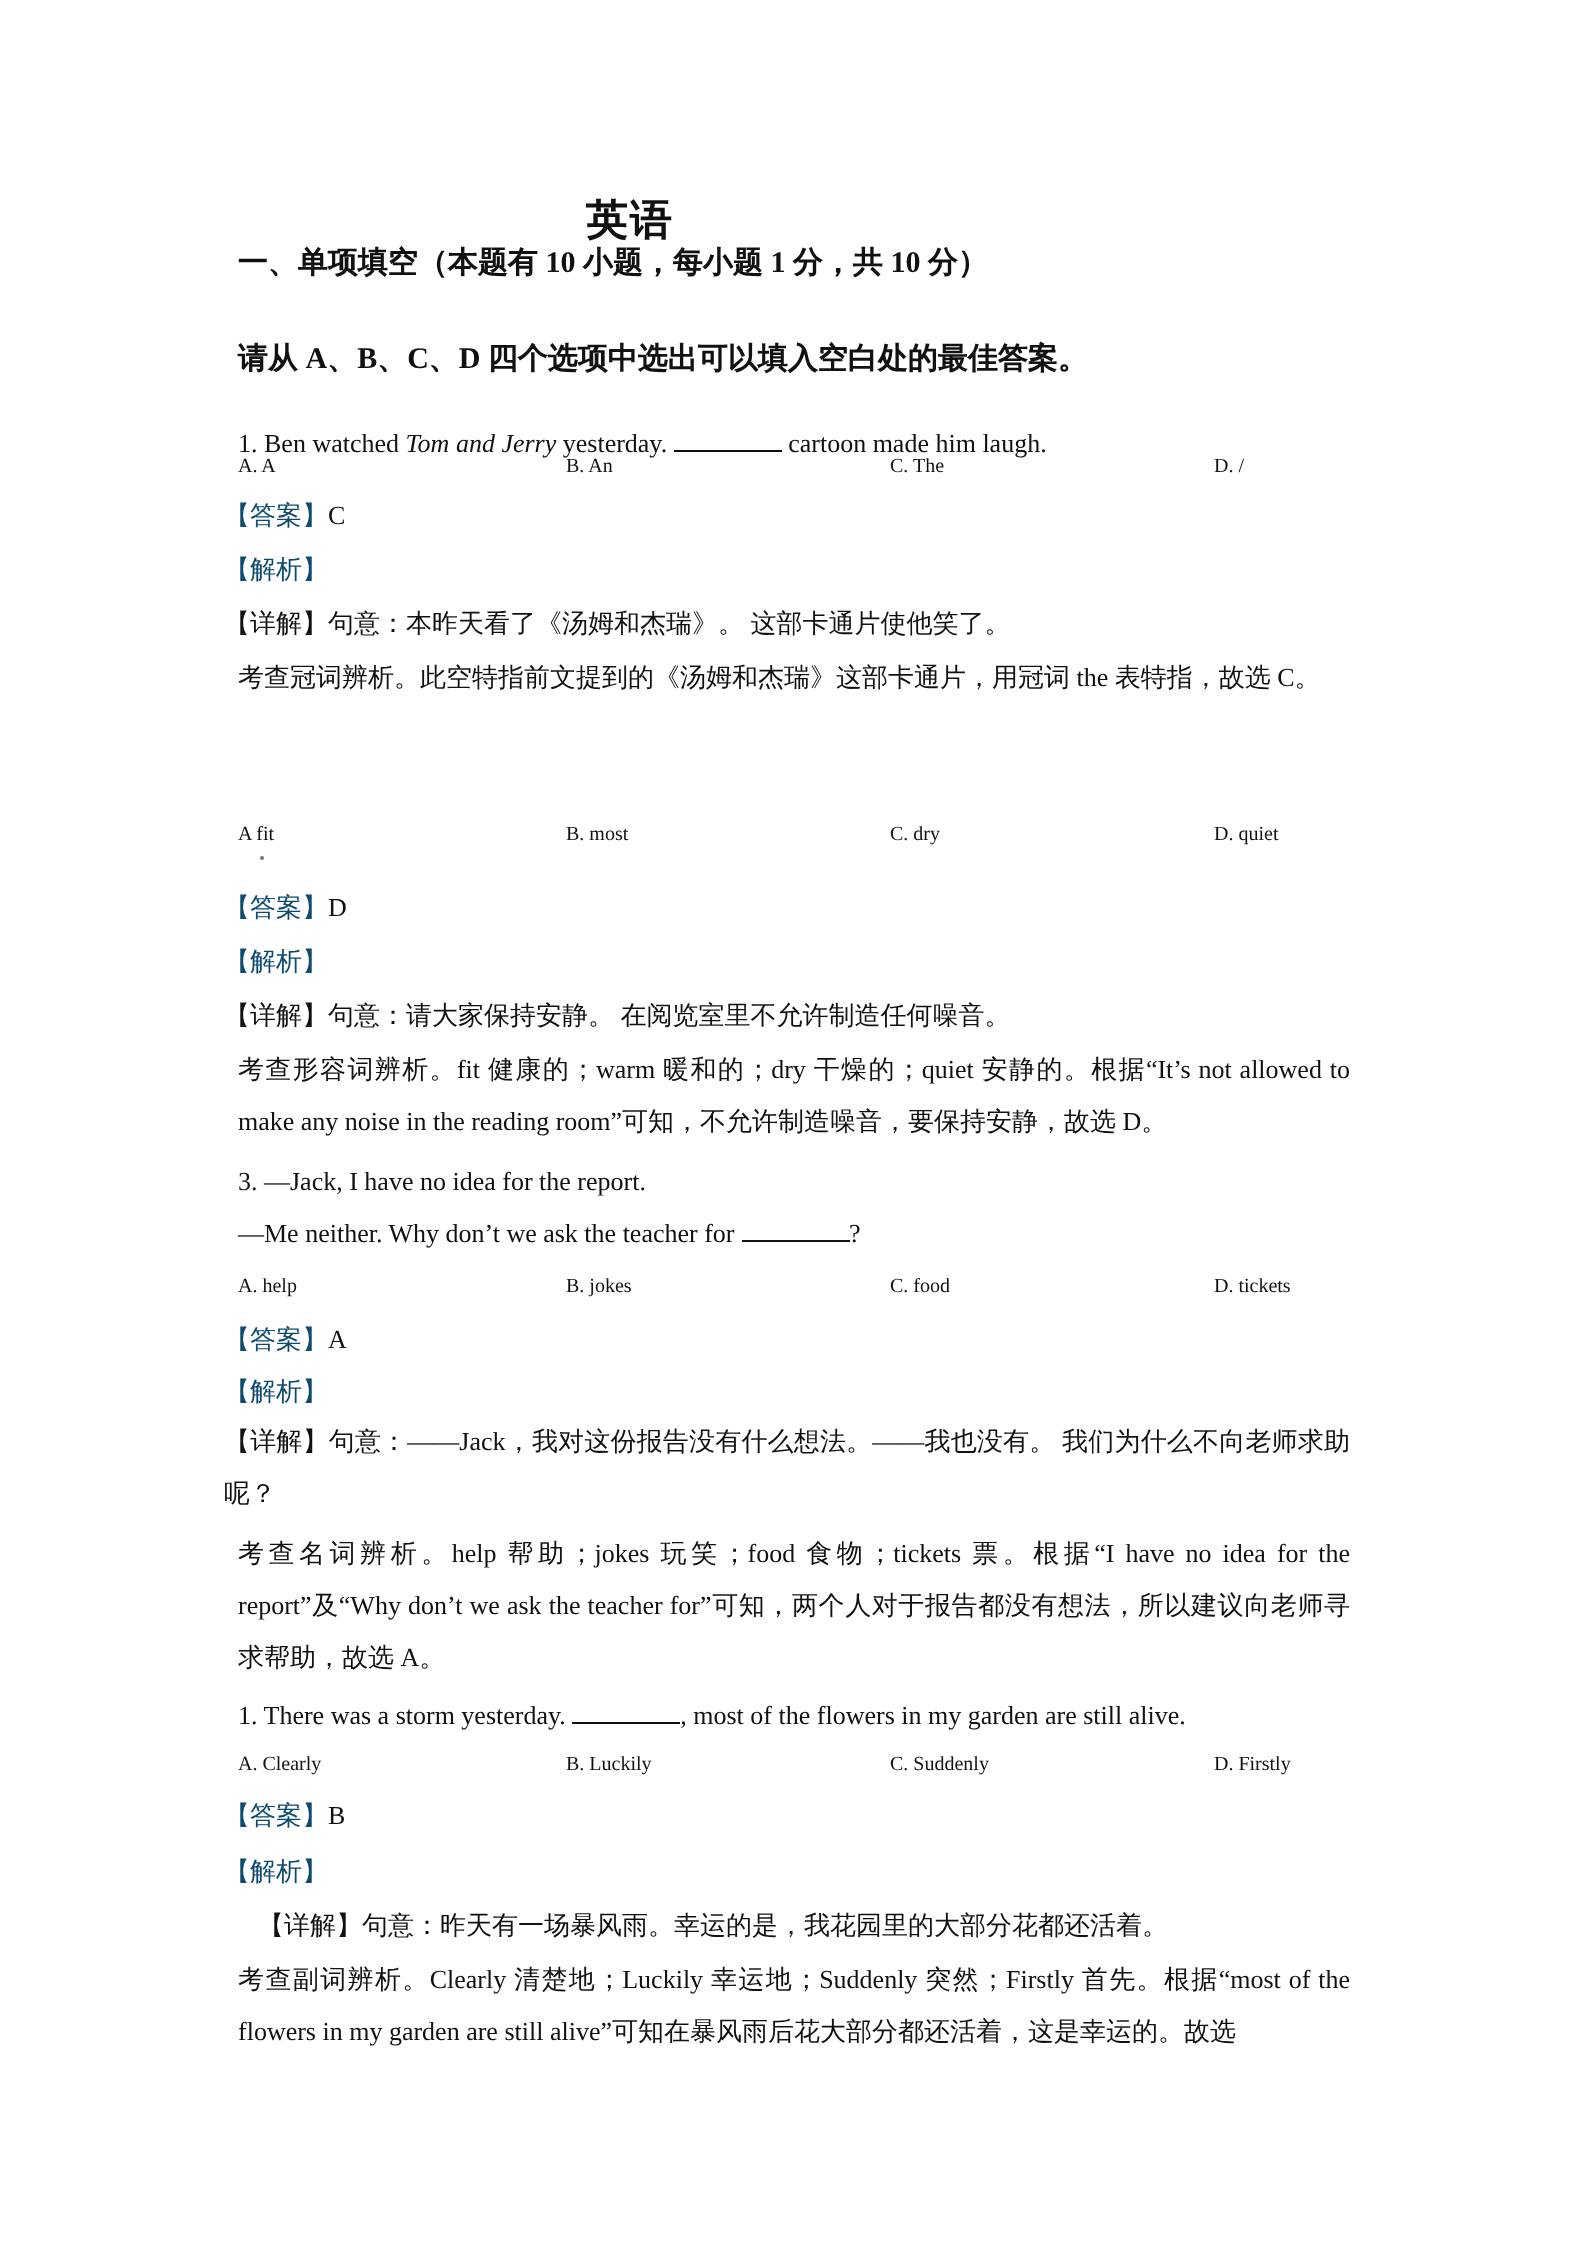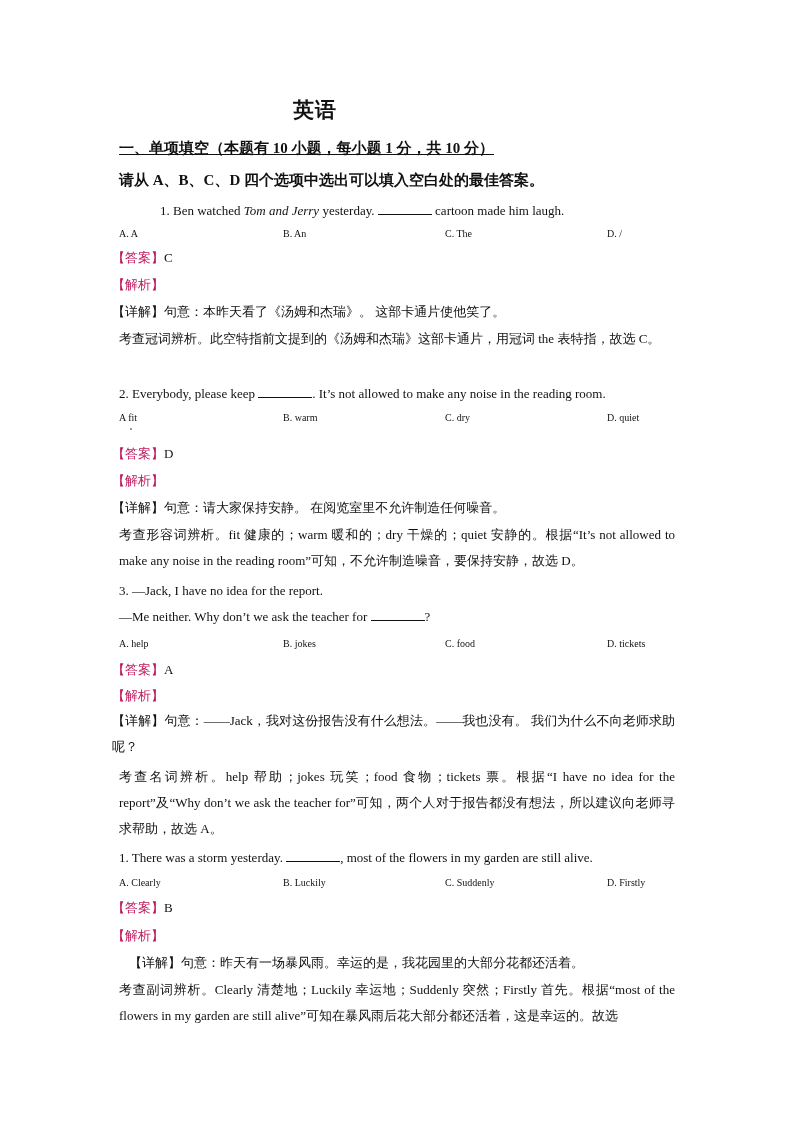--- a/index.html
+++ b/index.html
@@ -10,57 +10,54 @@
   }
   .page { position: absolute; left: 0; top: 0; width: 793px; height: 1122px; }
   .title {
     position: absolute; top: 96px; left: 0; width: 630px; text-align: center;
     font-size: 21px; font-weight: bold; letter-spacing: 1px;
   }
   .line { position: absolute; left: 119px; white-space: nowrap; font-size: 13px; line-height: 16px; }
   .section-heading { font-size: 15px; font-weight: bold; }
   .instruction { font-size: 15px; font-weight: bold; }
   .opt { position: absolute; white-space: nowrap; font-size: 10px; line-height: 16px; }
-  .tag { color: #be185d; }
+  .tag { color: #0c4a6e; }
   .para { position: absolute; left: 119px; width: 556px; font-size: 13px; line-height: 26px; text-align: justify; }
   .blank { display: inline-block; border-bottom: 1px solid #111; width: 54px; height: 11px; vertical-align: baseline; }
   em { font-style: italic; }
   .dot { position: absolute; left: 130px; top: 428px; width: 2px; height: 2px; background: #777; border-radius: 1px; }
 </style>
 </head>
 <body>
 
 <div class="page">
 
   <div class="title">英语</div>
 
-  <div class="line section-heading" style="top:140px;text-decoration:underline;">一、单项填空（本题有 10 小题，每小题 1 分，共 10 分）</div>
+  <div class="line section-heading" style="top:124px;">一、单项填空（本题有 10 小题，每小题 1 分，共 10 分）</div>
   <div class="line instruction" style="top:172px;">请从 A、B、C、D 四个选项中选出可以填入空白处的最佳答案。</div>
 
-  <div class="line" style="top:203px;margin-left:41px;">
+  <div class="line" style="top:214px;">
     <span>1. Ben watched </span><em>Tom and Jerry</em><span> yesterday. </span><span class="blank"></span><span> cartoon made him laugh.</span>
   </div>
   <div class="opt" style="top:226px;left:119px;">A. A</div>
   <div class="opt" style="top:226px;left:283px;">B. An</div>
   <div class="opt" style="top:226px;left:445px;">C. The</div>
   <div class="opt" style="top:226px;left:607px;">D. /</div>
   <div class="line" style="top:250px;left:112px;">
     <span class="tag">【答案】</span><span>C</span>
   </div>
   <div class="line tag" style="top:277px;left:112px;">【解析】</div>
   <div class="line" style="top:304px;left:112px;">
     <span>【详解】</span><span>句意：本昨天看了《汤姆和杰瑞》。 这部卡通片使他笑了。</span>
   </div>
   <div class="para" style="top:326px;">考查冠词辨析。此空特指前文提到的《汤姆和杰瑞》这部卡通片，用冠词 the 表特指，故选 C。</div>
 
-  <div class="line" style="top:386px;">
-    <span>2. Everybody, please keep </span><span class="blank"></span><span>. It’s not allowed to make any noise in the reading room.</span>
-  </div>
   <div class="opt" style="top:410px;left:119px;">A   fit</div>
-  <div class="opt" style="top:410px;left:283px;">B. warm</div>
+  <div class="opt" style="top:410px;left:283px;">B. most</div>
   <div class="opt" style="top:410px;left:445px;">C. dry</div>
   <div class="opt" style="top:410px;left:607px;">D. quiet</div>
   <div class="dot"></div>
   <div class="line" style="top:446px;left:112px;">
     <span class="tag">【答案】</span><span>D</span>
   </div>
   <div class="line tag" style="top:473px;left:112px;">【解析】</div>
   <div class="line" style="top:500px;left:112px;">
     <span>【详解】</span><span>句意：请大家保持安静。 在阅览室里不允许制造任何噪音。</span>
   </div>

